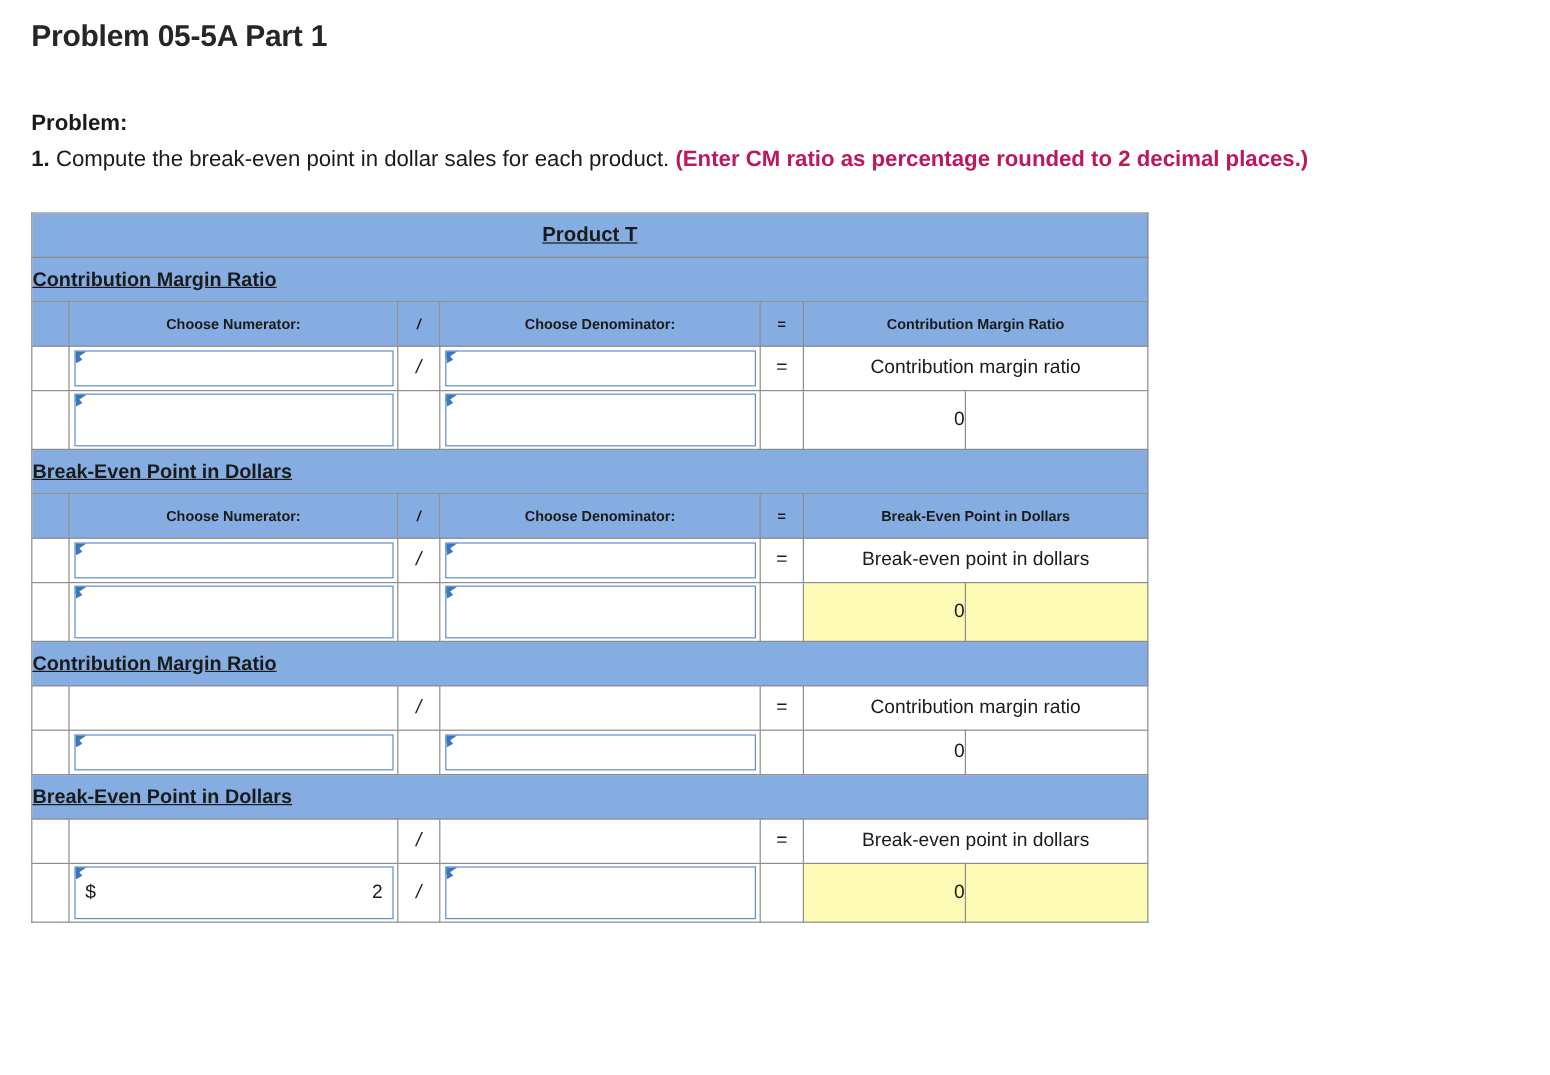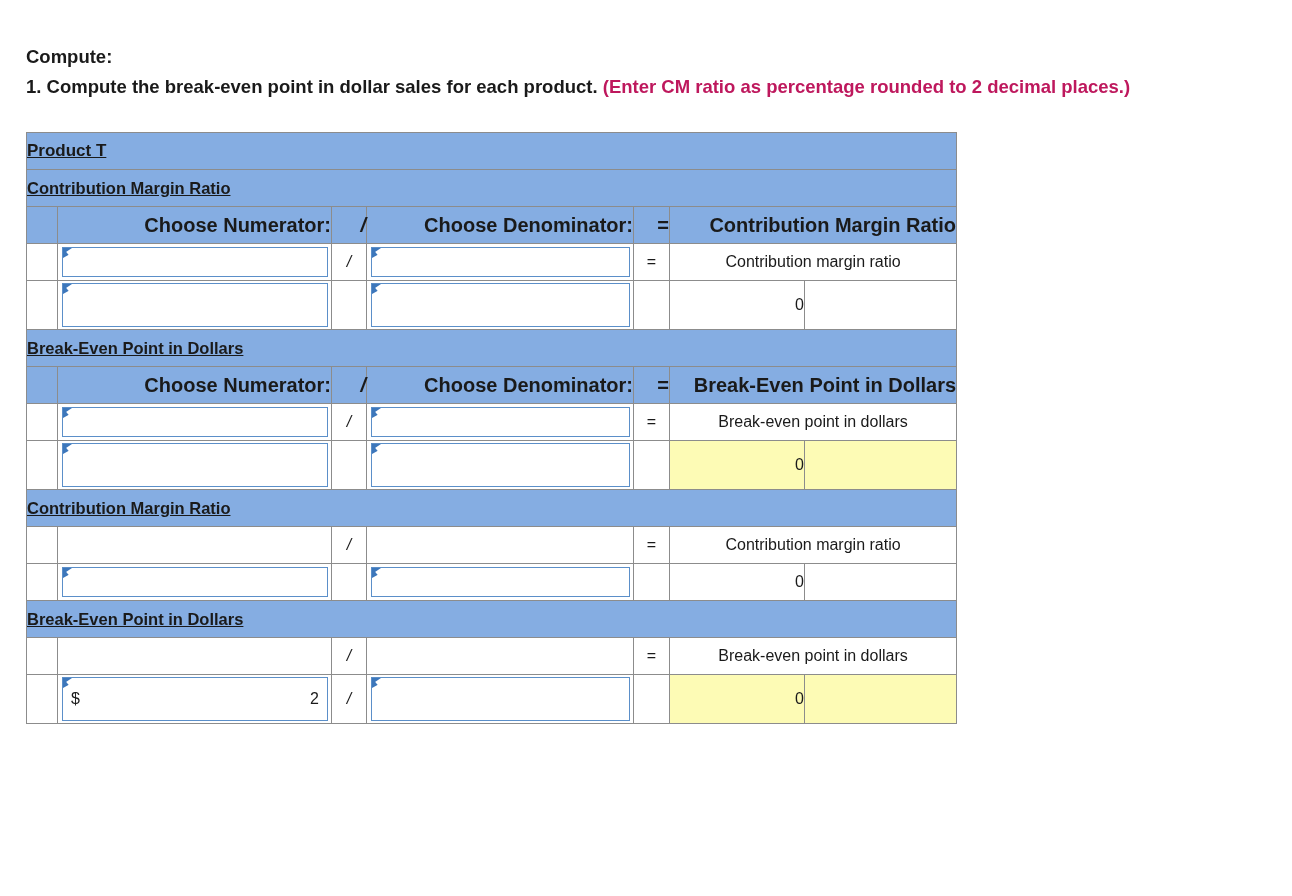--- a/index.html
+++ b/index.html
@@ -26,21 +26,21 @@
   }
 
   .required-block {
     margin: 42px 0 0 26px;
     font-size: 18.5px;
     line-height: 30px;
     max-width: 1255px;
   }
   .required-label { font-weight: bold; display: block; }
   .req-num { font-weight: bold; }
-  .req-text { font-weight: bold; }
+  .req-text { font-weight: normal; }
   .req-note { color: #be185d; font-weight: bold; }
 
   
   .ws-wrap { margin: 30px 0 0 26px; }
 
   table.ws {
     border-collapse: collapse;
     table-layout: fixed;
     width: 930px;
     font-size: 15.5px;
@@ -58,36 +58,37 @@
   col.c-num   { width: 274px; }
   col.c-div   { width: 35px; }
   col.c-den   { width: 267px; }
   col.c-eq    { width: 36px; }
   col.c-res   { width: 135px; }
   col.c-res2  { width: 152px; }
 
   .blue      { background: #85ade2 !important; }
 
   .title-cell {
+    text-align: center;
     font-weight: bold;
     font-size: 17px;
     text-decoration: underline;
     height: 38px;
   }
   .section-cell {
     font-weight: bold;
     font-size: 16.5px;
     text-decoration: underline;
     padding-left: 7px;
     height: 35px;
   }
   .colhead {
-    text-align: right;
+    text-align: center;
     font-weight: bold;
-    font-size: 20px;
+    font-size: 12px;
     height: 33px;
   }
   .colhead.slash { font-style: italic; }
 
   .op {
     text-align: center;
     font-size: 16px;
   }
   .op.sl { font-style: italic; }
 
@@ -141,23 +142,24 @@
   }
   .inp .ileft { flex: 0 0 auto; }
   .inp .iright { margin-left: auto; text-align: right; }
   td.inputcell { padding: 0; }
 </style>
 </head>
 <body>
 
 <div class="page">
 
+  <h1 class="problem-title">Problem 05-5A Part 1</h1>
 
   <div class="required-block">
-    <span class="required-label">Compute:</span>
+    <span class="required-label">Problem:</span>
     <span class="req-num">1.</span><span class="req-text"> Compute the break-even point in dollar sales for each product. </span><span class="req-note">(Enter CM ratio as percentage rounded to 2 decimal places.)</span>
   </div>
 
   <div class="ws-wrap">
     <table class="ws">
       <colgroup>
         <col class="c-gut">
           <col class="c-num">
           <col class="c-div">
           <col class="c-den">

